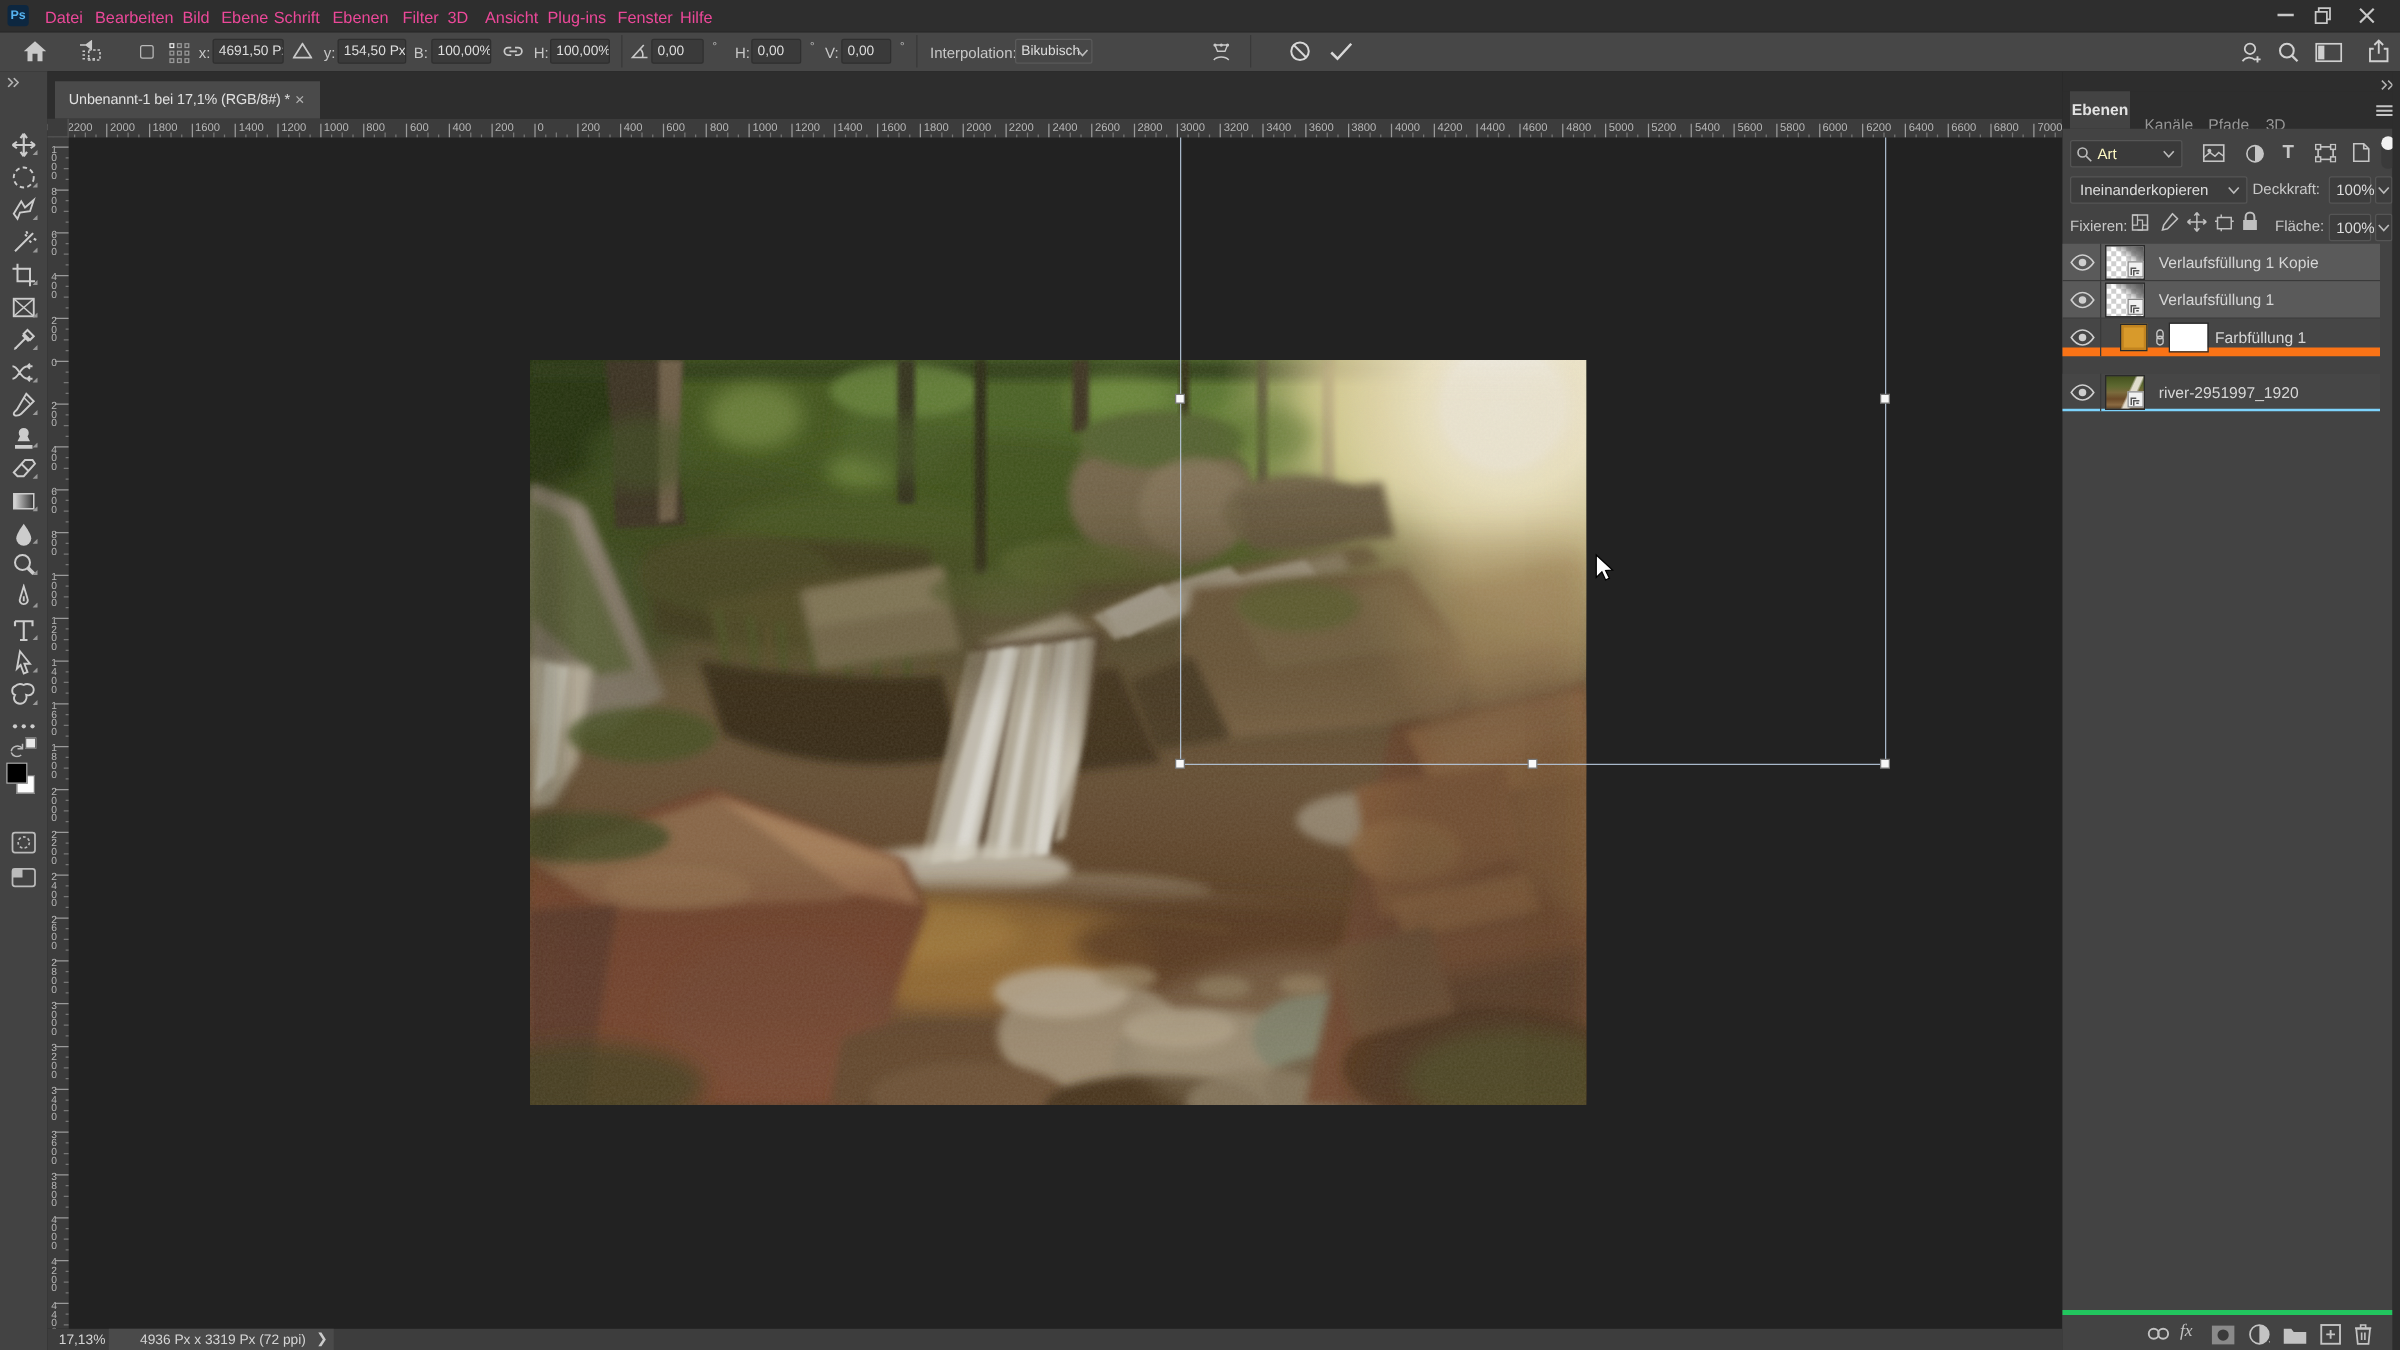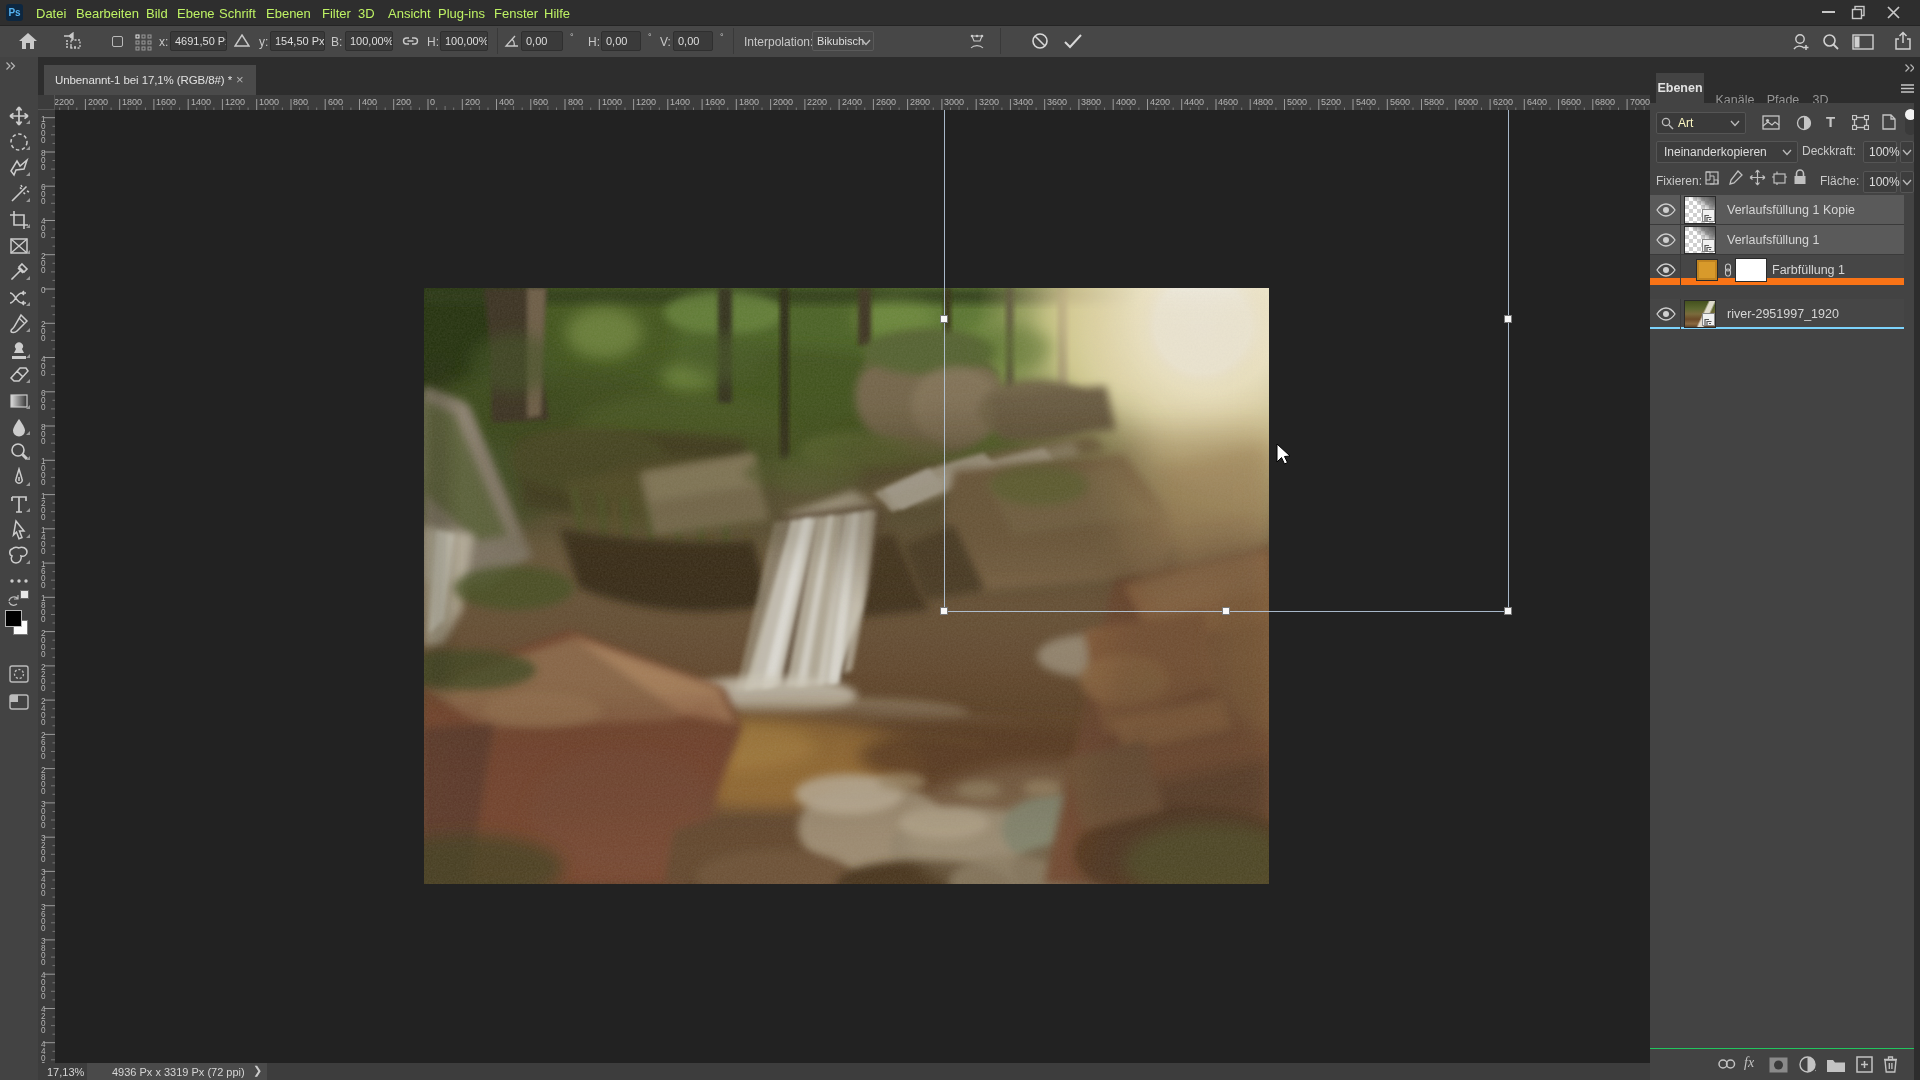--- a/index.html
+++ b/index.html
@@ -1,18 +1,18 @@
 <!DOCTYPE html>
 <html><head><meta charset="utf-8">
 <style>
 *{margin:0;padding:0;box-sizing:border-box}
 html,body{width:1920px;height:1080px;overflow:hidden;background:#222;font-family:"Liberation Sans",sans-serif}
 .abs{position:absolute}
 #menubar{position:absolute;left:0;top:0;width:1920px;height:25px;background:#2e2e2e}
-.mi{position:absolute;top:6px;font-size:13px;color:#bef264}
+.mi{position:absolute;top:6px;font-size:13px;color:#ec4899}
 #optbar{position:absolute;left:0;top:25px;width:1920px;height:32px;background:#474747;border-top:1px solid #242424}
 .olbl{position:absolute;top:35px;font-size:12px;color:#c7c7c7}
 .ofld{position:absolute;top:31px;height:20px;background:#3a3a3a;border:1px solid #2f2f2f;border-radius:2px;color:#dedede;font-size:11px;line-height:18px;padding-left:4px;white-space:nowrap;overflow:hidden}
 #toolbar{position:absolute;left:0;top:57px;width:38px;height:1023px;background:#434343}
 #tabbar{position:absolute;left:38px;top:57px;width:1612px;height:38px;background:#2d2d2d}
 #tab{position:absolute;left:6px;top:8px;width:212px;height:30px;background:#4a4a4a;color:#e0e0e0;font-size:11.5px;font-weight:400;letter-spacing:-0.1px;line-height:30px;padding-left:11px;white-space:nowrap}
 #rulertop{position:absolute;left:38px;top:95px;width:1612px;height:15px;background:#3c3c3c}
 #rulerleft{position:absolute;left:38px;top:110px;width:17px;height:953px;background:#3c3c3c}
 #canvas{position:absolute;left:55px;top:110px;width:1595px;height:953px;background:#222222}
 #statusbar{position:absolute;left:38px;top:1063px;width:1612px;height:17px;background:#3d3d3d}
@@ -1107,21 +1107,21 @@
           <circle cx="10" cy="7" r="3" fill="#cfcfcf"></circle>
         </svg></div>
       <div class="abs" style="left:30px;top:0;width:1px;height:30px;background:#3a3a3a"></div>
       <div class="abs" style="left:35px;top:2px;width:30px;height:26px;outline:1px solid #2a2a2a;background:linear-gradient(115deg,rgba(0,0,0,0) 55%,rgba(238,233,222,0.9) 60%,rgba(238,233,222,0.9) 70%,rgba(0,0,0,0) 75%),linear-gradient(180deg,#44511e 0%,#5d6830 30%,#7a6a3c 50%,#6b4a28 70%,#8a6a42 88%,#5e452a 100%)"></div>
       <div class="abs" style="left:52px;top:14px;width:13px;height:13px;background:#f0f0f0;border:1px solid #888"><svg width="11" height="11">
           <path d="M2 8 V2.5 H6 M4 8.5 V4.5 H8.5 M6 6.5 h2" stroke="#555" stroke-width="1.2" fill="none"></path>
         </svg></div>
       <div class="lname" style="left:77px">river-2951997_1920</div>
     </div>
   </div>
-<div class="abs" style="left:1650px;top:1048px;width:264px;height:32px;background:#434343;border-top:1px solid #22c55e">
+<div class="abs" style="left:1650px;top:1048px;width:264px;height:32px;background:#434343;border-top:4px solid #22c55e">
     <svg class="abs" style="left:67px;top:9px" width="20" height="12">
       <circle cx="6" cy="6" r="4" fill="none" stroke="#c3c3c3" stroke-width="1.5"></circle>
       <circle cx="13.5" cy="6" r="4" fill="none" stroke="#c3c3c3" stroke-width="1.5"></circle>
     </svg>
     <div class="abs" style="left:94px;top:6px;color:#c3c3c3;font-size:14px;font-style:italic;font-family:'Liberation Serif',serif">fx</div>
     <svg class="abs" style="left:119px;top:8px" width="19" height="16">
       <rect x="0.5" y="0.5" width="18" height="15" fill="#8a8a8a"></rect>
       <circle cx="9.5" cy="8" r="4.5" fill="#3a3a3a"></circle>
     </svg>
     <svg class="abs" style="left:149px;top:7px" width="17" height="17">

